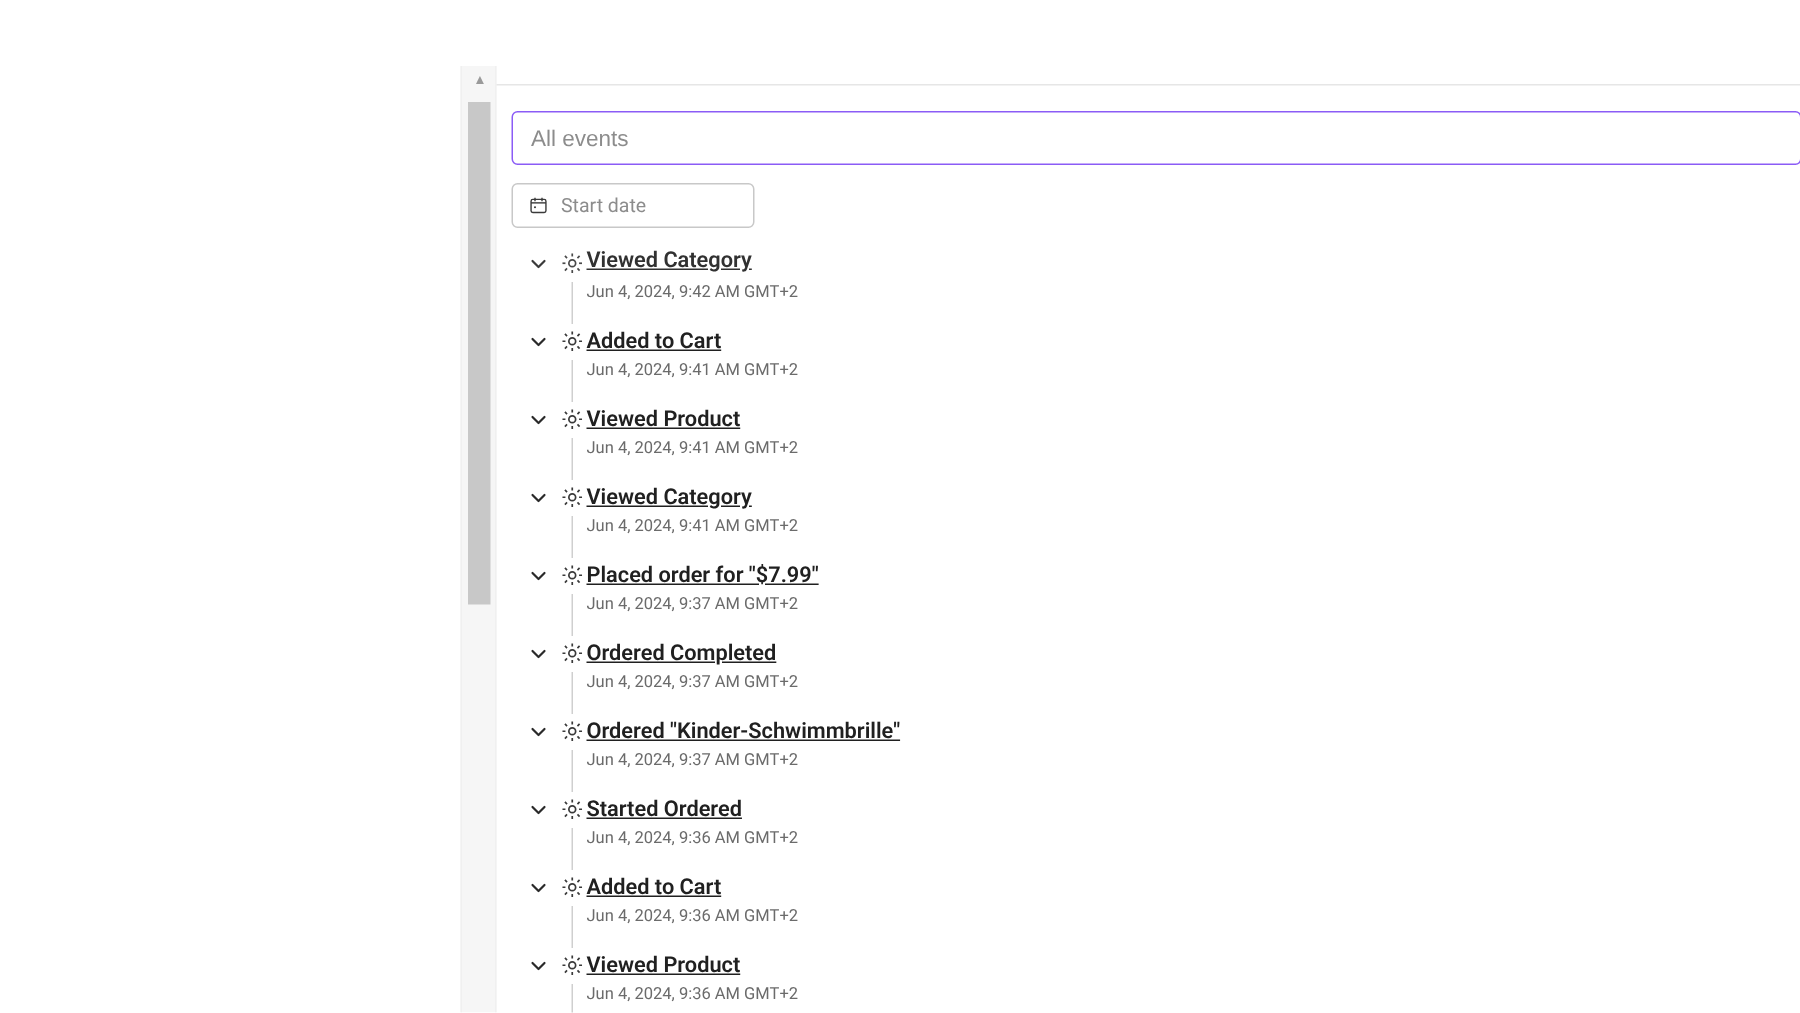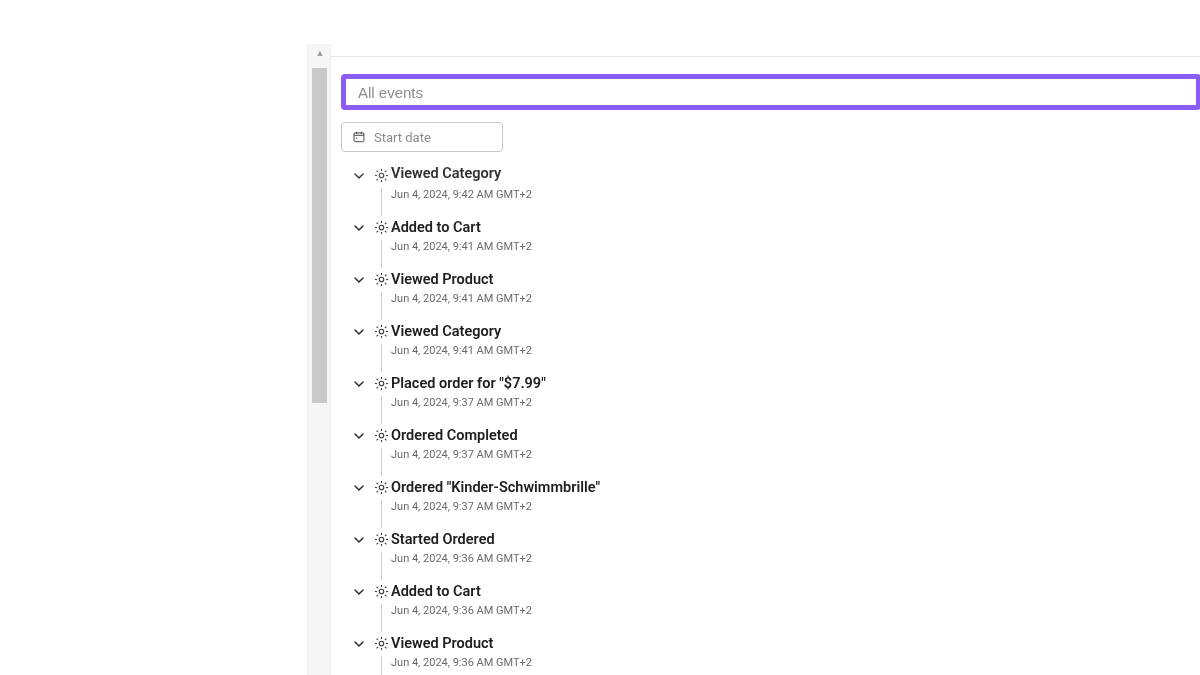--- a/index.html
+++ b/index.html
@@ -30,21 +30,21 @@
   .top-divider {
     position: absolute; left: 331px; right: 0; top: 56px; height: 1px; background: #e6e6e6;
   }
 
   .content {
     position: absolute; left: 341px; right: 0; top: 74px; bottom: 0;
   }
 
   .filter-input {
     width: 860px; height: 36px;
-    border: 5px solid #8b5cf6; border-radius: 4px;
+    border: 1px solid #8b5cf6; border-radius: 4px;
     padding: 2px 12px; font-size: 15px; color: #1a1a1a;
     background:#fff;
   }
   .filter-input::placeholder { color: #8c8c8c; }
 
   .date-row { margin-top: 12px; display:flex; gap: 10px; }
   .date-field {
     width: 162px; height: 30px; border:1px solid #c8c8c8; border-radius:4px;
     display:flex; align-items:center; gap:8px; padding: 0 10px;
     font-size: 13px; color:#8c8c8c; background:#fff;text-align:center;
@@ -55,21 +55,21 @@
   .event { position: relative; padding-left: 50px; height: 52px; }
   .event:first-child { margin-top: -8px; }
   .event:first-child .ev-title, .event:first-child .chev, .event:first-child .gear { opacity: .92; }
   .event:first-child .ev-title { position: relative; top: -2px; }
   .chev {
     position:absolute; left:10px; top:4px; width:16px; height:16px; color:#2a2a2a;
   }
   .gear {
     position:absolute; left:32px; top:3px; width:17px; height:17px; color:#3a3a3a;
   }
-  .ev-title { font-size: 14.5px; font-weight:600; color:#202020; line-height:20px; padding-top:2px;}
+  .ev-title { font-size: 14.5px; font-weight:600; color:#202020; line-height:20px; padding-top:2px;text-decoration:underline;}
   .ev-time { font-size: 11px; color:#6b6b6b; margin-top:2px; }
   .vline {
     position:absolute; left: 40px; top: 24px; width:1px; height: 28px; background:#cfcfcf;
   }
 
   svg { display:block; }
 </style>
 </head>
 <body>
 

